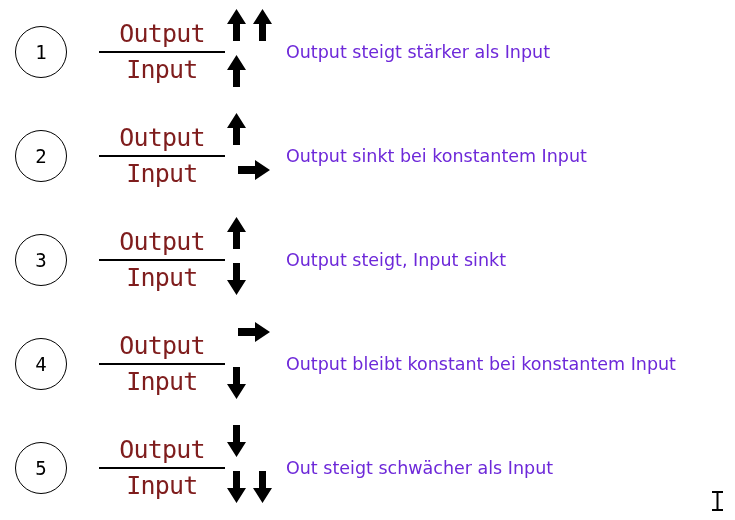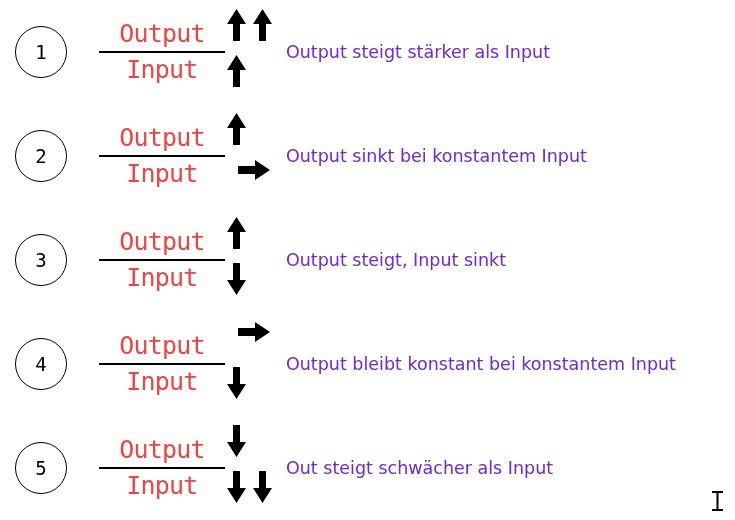--- a/index.html
+++ b/index.html
@@ -68,21 +68,21 @@
     width: 126px;
     display: flex;
     flex-direction: column;
     align-items: center;
   }
   .fraction .term {
     font-family: "DejaVu Sans Mono", "Liberation Mono", monospace;
     font-size: 25px;
     line-height: 30px;
     letter-spacing: -0.8px;
-    color: #ef4444;
+    color: #7f1d1d;
     white-space: nowrap;
   }
   .fraction .bar {
     width: 126px;
     height: 2px;
     background: #000000;
     margin: 2px 0 2px 0;
   }
 
   

